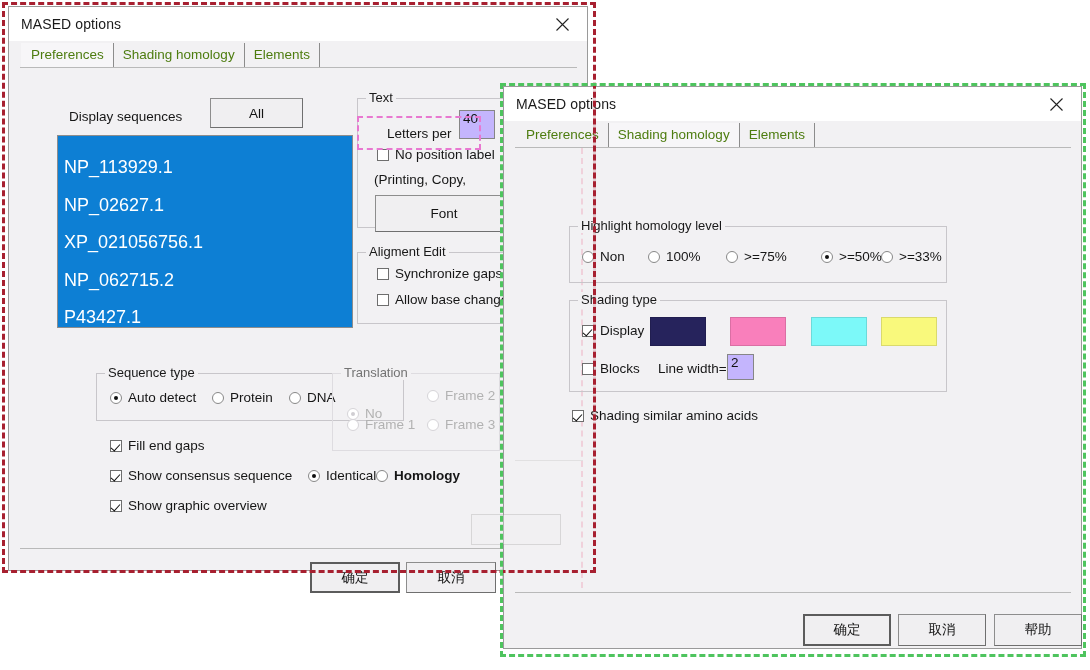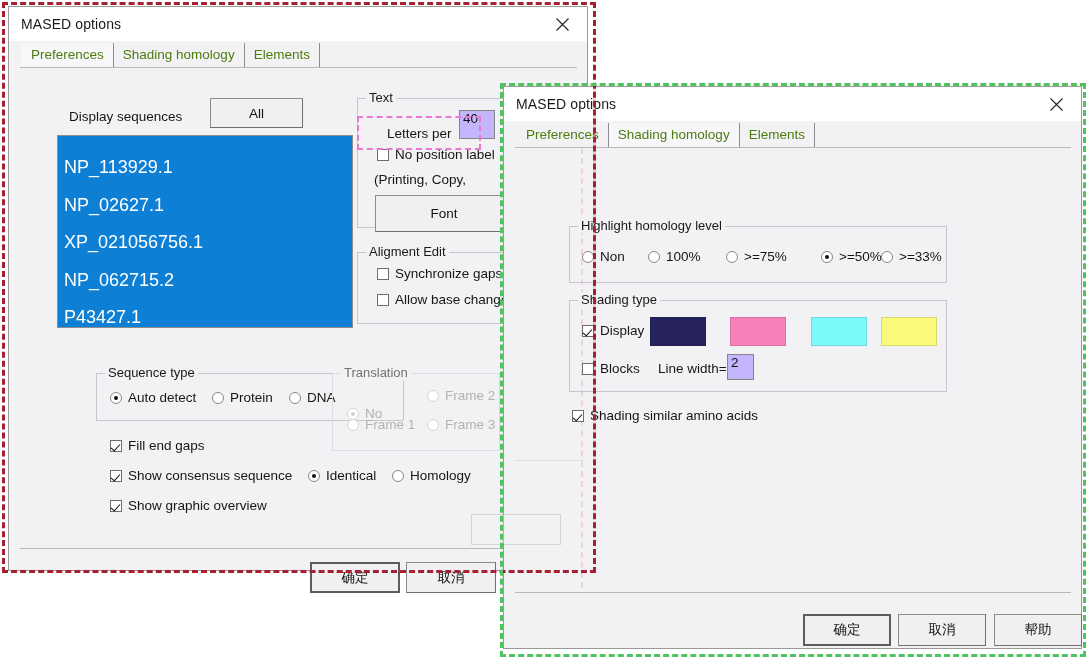--- a/index.html
+++ b/index.html
@@ -337,21 +337,21 @@
       </div>
 
       <div class="ctl-row" style="position:absolute; left:90px; top:400px;">
         <span class="cb checked"></span>
         <span class="lbl">Show consensus sequence</span>
       </div>
       <div class="ctl-row" style="position:absolute; left:288px; top:400px;">
         <span class="rb checked"></span>
         <span class="lbl">Identical</span>
       </div>
-      <div class="ctl-row" style="position:absolute; left:372px; top:400px;">
+      <div class="ctl-row" style="position:absolute; left:356px; top:400px;font-weight:bold;">
         <span class="rb"></span>
         <span class="lbl">Homology</span>
       </div>
 
       <div class="ctl-row" style="position:absolute; left:90px; top:430px;">
         <span class="cb checked"></span>
         <span class="lbl">Show graphic overview</span>
       </div>
 
       <div style="position:absolute; left:0; top:480px; width:100%; height:1px; background:#b9b9b9;"></div>

